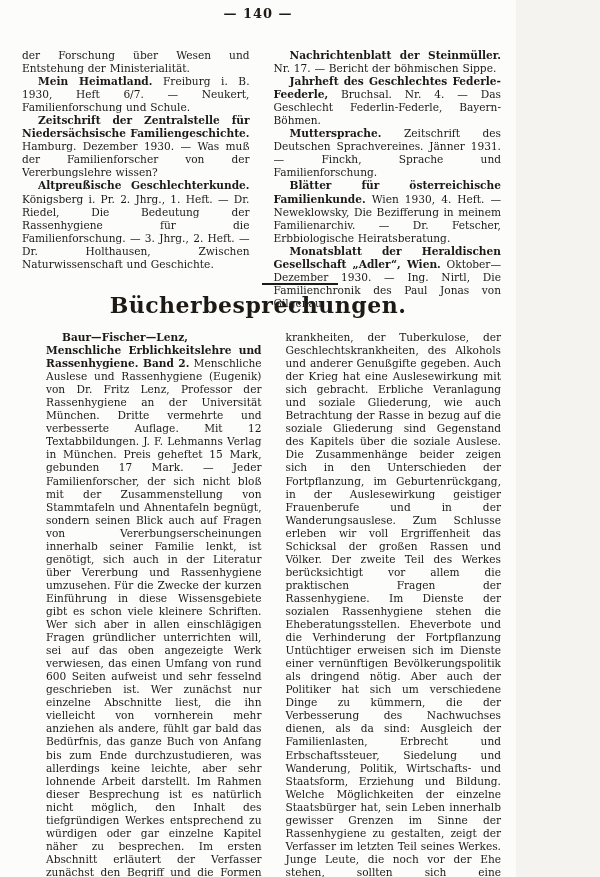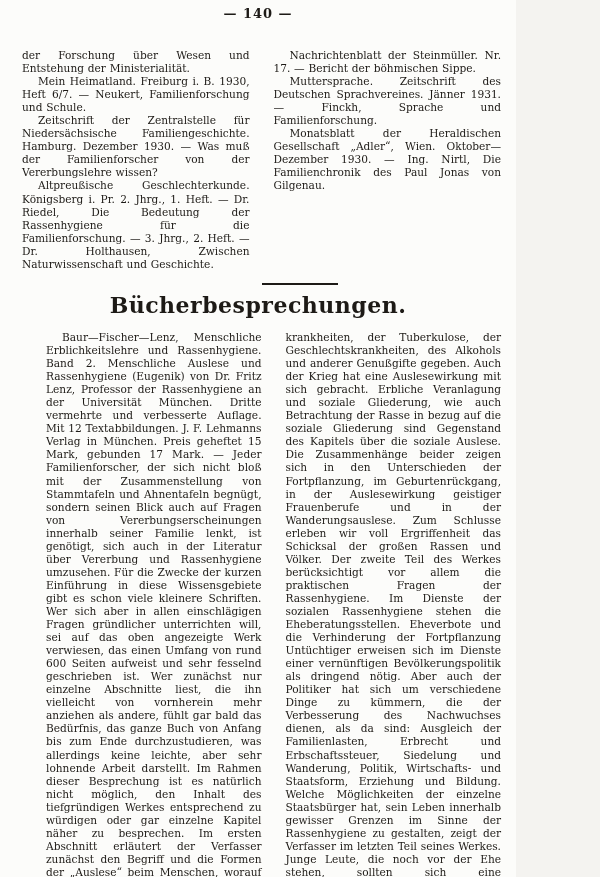--- a/index.html
+++ b/index.html
@@ -29,21 +29,21 @@
   .col {
     flex: 1 1 0; min-width: 0;
     text-align: justify;
     font-size: 10.6px; line-height: 13.05px;
     hyphens: auto; -webkit-hyphens: auto;
     word-spacing: 0.4px;
   }
   .col p { margin: 0; }
   .entry { text-indent: 16px; }
   .entry.flush { text-indent: 0; }
-  .etitle { font-weight: 400; }
+  .etitle { font-weight: 700; }
   .rule {
     position: absolute; top: 283px; left: 262px;
     width: 76px; height: 2px;
     background: #1d1a16;
   }
   .heading {
     position: absolute; top: 292px; left: 0; right: 0;
     text-align: center;
     font-size: 22px; font-weight: 700;
     letter-spacing: 0.5px;
@@ -58,21 +58,23 @@
 
   <div class="cols top-cols">
     <div class="col">
       <p class="entry flush"><span>der Forschung über Wesen und Entstehung der Ministerialität.</span></p>
       <p class="entry"><b class="etitle">Mein Heimatland.</b><span> Freiburg i. B. 1930, Heft 6/7. — Neukert, Familienforschung und Schule.</span></p>
       <p class="entry"><b class="etitle">Zeitschrift der Zentralstelle für Niedersächsische Familiengeschichte.</b><span> Hamburg. Dezember 1930. — Was muß der Familienforscher von der Vererbungslehre wissen?</span></p>
       <p class="entry"><b class="etitle">Altpreußische Geschlechterkunde.</b><span> Königsberg i. Pr. 2. Jhrg., 1. Heft. — Dr. Riedel, Die Bedeutung der Rassenhygiene für die Familienforschung. — 3. Jhrg., 2. Heft. — Dr. Holthausen, Zwischen Naturwissenschaft und Geschichte.</span></p>
     </div>
     <div class="col">
       <p class="entry"><b class="etitle">Nachrichtenblatt der Steinmüller.</b><span> Nr. 17. — Bericht der böhmischen Sippe.</span></p>
+      <p class="entry"><b class="etitle">Jahrheft des Geschlechtes Federle-Feederle,</b><span> Bruchsal. Nr. 4. — Das Geschlecht Federlin-Federle, Bayern-Böhmen.</span></p>
       <p class="entry"><b class="etitle">Muttersprache.</b><span> Zeitschrift des Deutschen Sprachvereines. Jänner 1931. — Finckh, Sprache und Familienforschung.</span></p>
+      <p class="entry"><b class="etitle">Blätter für österreichische Familienkunde.</b><span> Wien 1930, 4. Heft. — Neweklowsky, Die Bezifferung in meinem Familienarchiv. — Dr. Fetscher, Erbbiologische Heiratsberatung.</span></p>
       <p class="entry"><b class="etitle">Monatsblatt der Heraldischen Gesellschaft „Adler“, Wien.</b><span> Oktober—Dezember 1930. — Ing. Nirtl, Die Familienchronik des Paul Jonas von Gilgenau.</span></p>
     </div>
   </div>
 
   <div class="rule"></div>
 
   <div class="heading">Bücherbesprechungen.</div>
 
   <div class="cols body-cols">
     <div class="col">

